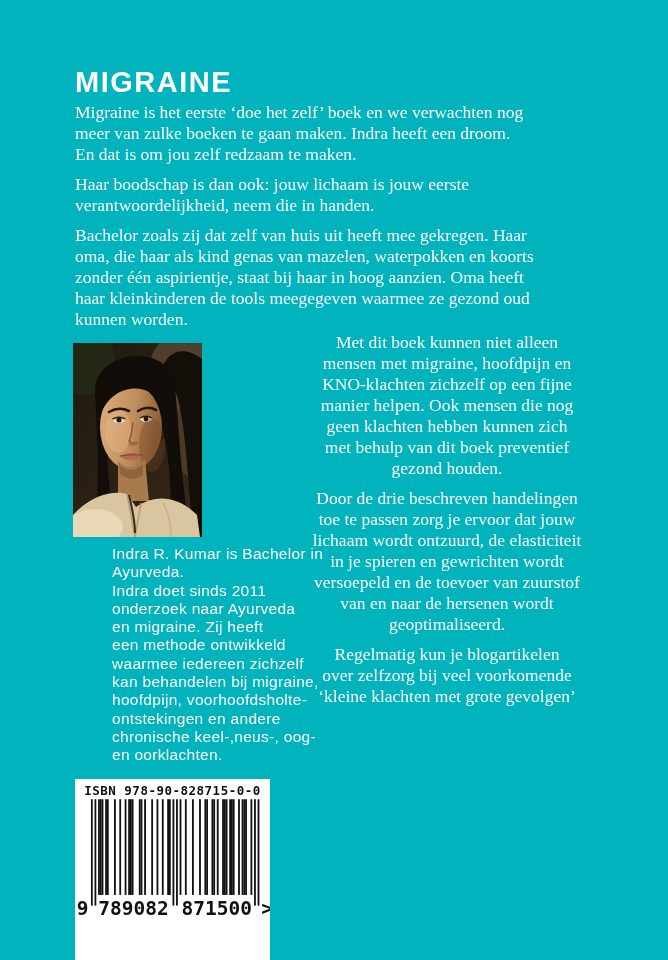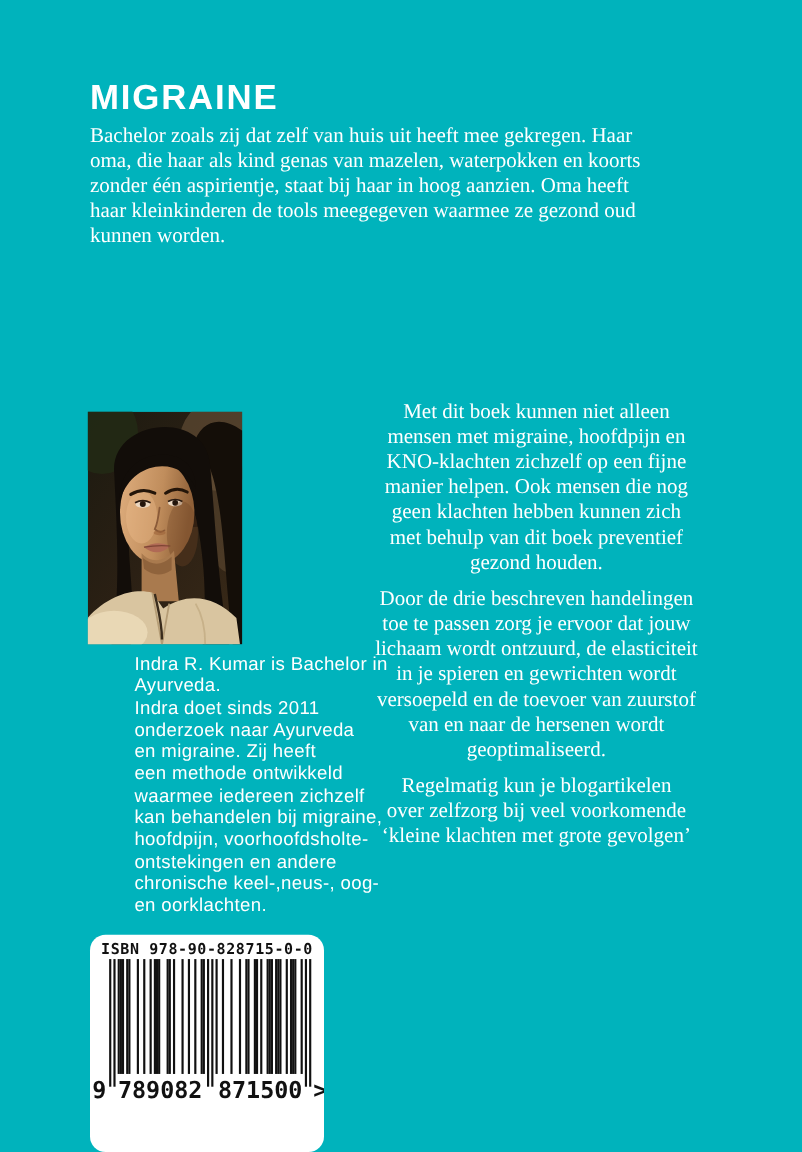--- a/index.html
+++ b/index.html
@@ -40,21 +40,20 @@
   .rightcol{
     position:absolute;left:297px;top:332px;width:300px;text-align:center;
   }
   .rightcol .lastline{
     margin:0;font-size:17.5px;line-height:21px;
   }
   .rightcol .url{font-weight:bold;}
   .barcode-panel{
     position:absolute;left:75px;top:779px;width:195px;height:181px;
     background:#ffffff;
-    border-radius:13px;
   }
   .isbn-label{
     margin-top:4px;text-align:center;
     font-family:"DejaVu Sans Mono", monospace;
     font-weight:bold;font-size:12.5px;letter-spacing:0.5px;
     color:#111111;
   }
   .barcode-svg{display:block;margin:1px auto 0 auto;}
   .barcode-svg text{
     font-family:"DejaVu Sans Mono", monospace;
@@ -62,20 +61,25 @@
   }
 </style>
 </head>
 <body>
 
 <div class="cover">
 
   <h1 class="title">MIGRAINE</h1>
 
   <div class="intro">
+    <p>Migraine is het eerste ‘doe het zelf’ boek en we verwachten nog
+meer van zulke boeken te gaan maken. Indra heeft een droom.
+En dat is om jou zelf redzaam te maken.</p>
+    <p>Haar boodschap is dan ook: jouw lichaam is jouw eerste
+verantwoordelijkheid, neem die in handen.</p>
     <p>Bachelor zoals zij dat zelf van huis uit heeft mee gekregen. Haar
 oma, die haar als kind genas van mazelen, waterpokken en koorts
 zonder één aspirientje, staat bij haar in hoog aanzien. Oma heeft
 haar kleinkinderen de tools meegegeven waarmee ze gezond oud
 kunnen worden.</p>
   </div>
 
   <div class="photo">
     <svg width="129" height="194" viewBox="0 0 129 194" xmlns="http://www.w3.org/2000/svg">
       <defs>

